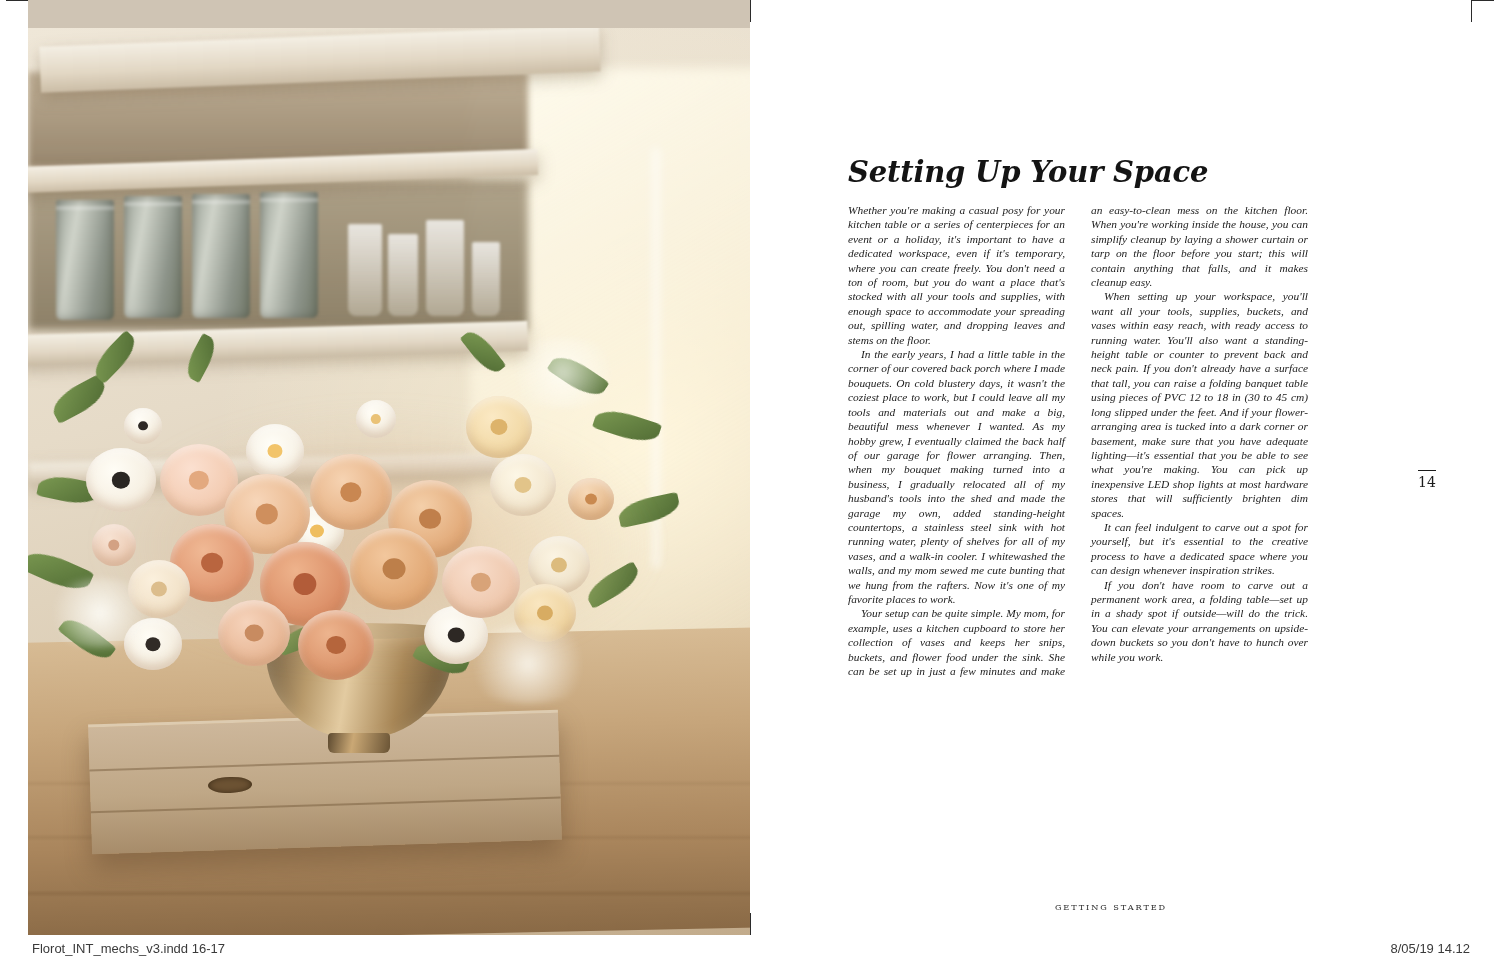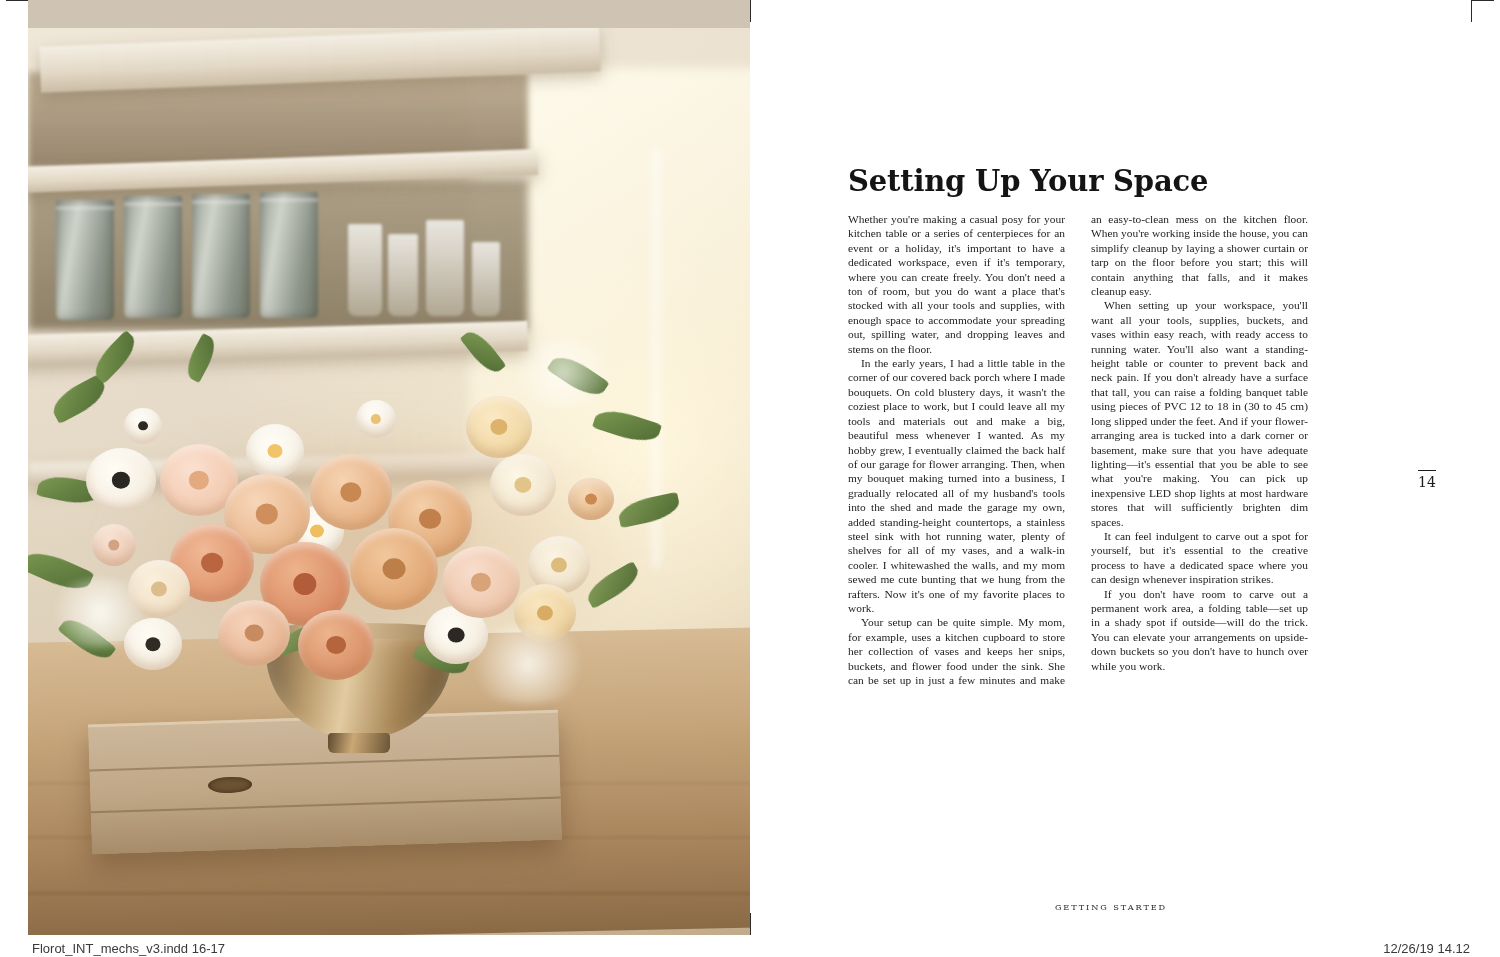--- a/index.html
+++ b/index.html
@@ -207,22 +207,23 @@
     border-radius: 50%;
   }
 
   
   .page-right {
     position: absolute;
     left: 750px; top: 0; width: 722px; height: 935px;
   }
   .text-block {
     position: absolute;
-    left: 98px; top: 164px;
+    left: 98px; top: 155px;
     width: 460px;
+    font-style: italic;
   }
   h1.title {
     margin: 0 0 14px 0;
     font-family: "DejaVu Serif", serif;
     font-weight: 700;
     font-size: 29px;
     letter-spacing: -0.2px;
     color: #141414;
   }
   .cols {
@@ -437,14 +438,14 @@
 
     <div class="folio">
       <div class="rule"></div>
       <span>14</span>
     </div>
 
     <div class="running-foot">GETTING STARTED</div>
   </div>
 
   <div class="slug left">Florot_INT_mechs_v3.indd   16-17</div>
-  <div class="slug right">12/26/19  14.12</div>
+  <div class="slug right">8/05/19  14.12</div>
 </div>
 
 </body></html>

